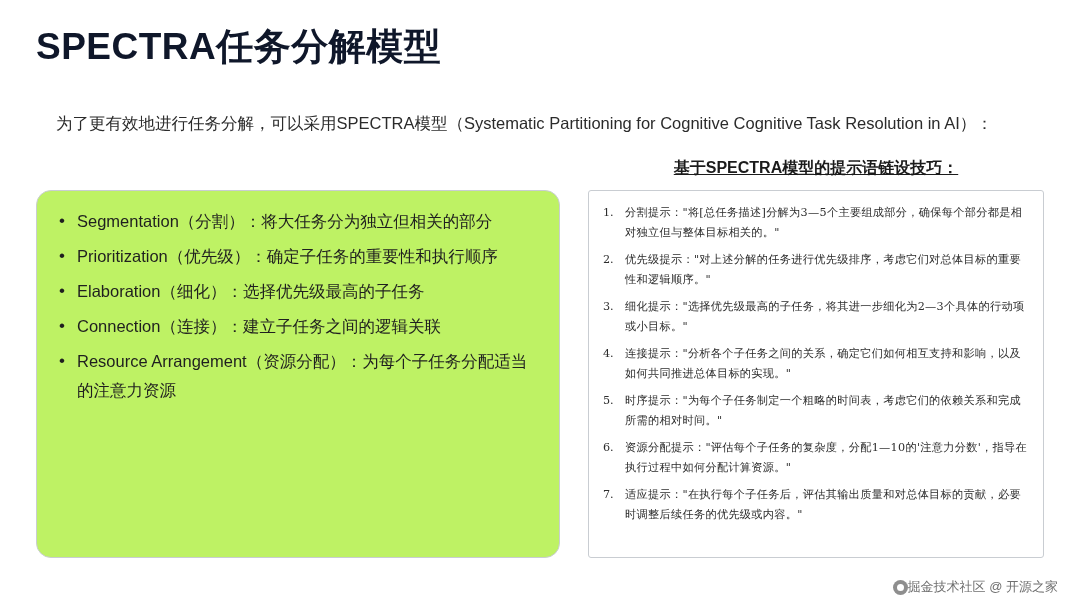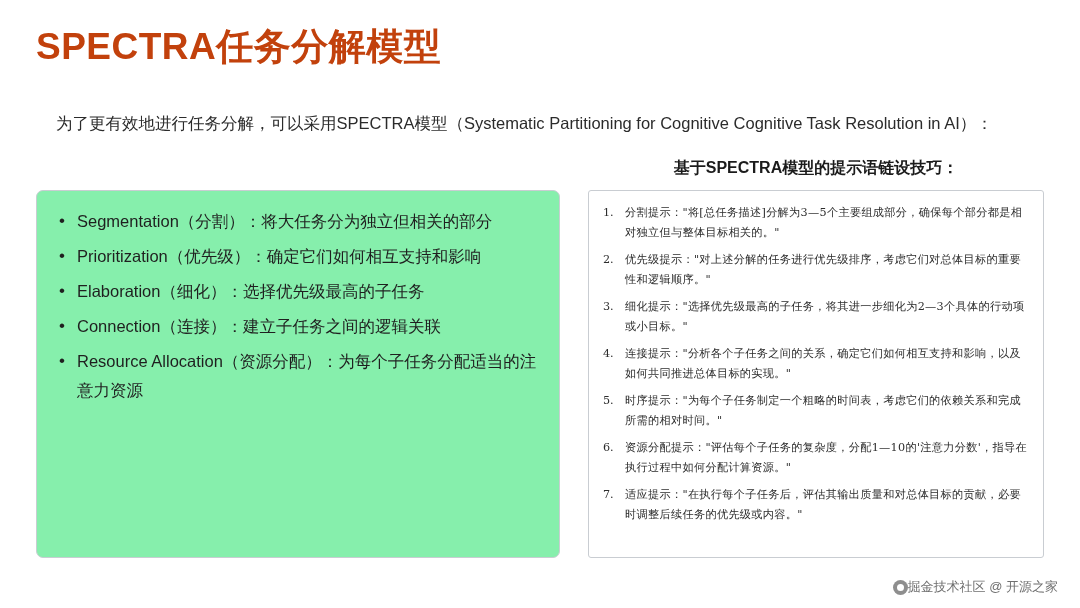--- a/index.html
+++ b/index.html
@@ -17,41 +17,41 @@
     height: 608px;
     background: #ffffff;
   }
   .title {
     position: absolute;
     left: 36px;
     top: 22px;
     font-size: 37px;
     font-weight: bold;
     letter-spacing: 0.5px;
-    color: #c2410c;
+    color: #0f172a;
     white-space: nowrap;
   }
   .intro {
     position: absolute;
     left: 56px;
     top: 108px;
     width: 968px;
     font-size: 16.5px;
     line-height: 31px;
     color: #2b2b2b;
   }
   .left-box {
     position: absolute;
     left: 36px;
     top: 190px;
     width: 524px;
     height: 368px;
     border: 1px solid #c9cdd2;
-    border-radius: 7px;
-    background: #86efac;
+    border-radius: 15px;
+    background: #bef264;
     padding: 16px 18px 10px 18px;
   }
   .bullets {
     list-style: none;
     margin: 0;
     padding: 0;
   }
   .bullets li {
     position: relative;
     padding-left: 22px;
@@ -70,20 +70,21 @@
   }
   .right-heading {
     position: absolute;
     left: 588px;
     top: 158px;
     width: 456px;
     text-align: center;
     font-size: 16px;
     font-weight: bold;
     color: #1b1b1b;
+    text-decoration: underline;
   }
   .right-box {
     position: absolute;
     left: 588px;
     top: 190px;
     width: 456px;
     height: 368px;
     border: 1px solid #c9cdd2;
     border-radius: 3px;
     background: #fff;
@@ -144,24 +145,24 @@
 
 <div class="slide">
 
   <div class="title">SPECTRA任务分解模型</div>
 
   <div class="intro">为了更有效地进行任务分解，可以采用SPECTRA模型（Systematic Partitioning for Cognitive Cognitive Task Resolution in AI）：</div>
 
   <div class="left-box">
     <ul class="bullets">
       <li>Segmentation（分割）：将大任务分为独立但相关的部分</li>
-      <li>Prioritization（优先级）：确定它们如何相互支持和影响</li>
+      <li>Prioritization（优先级）：确定子任务的重要性和执行顺序</li>
       <li>Elaboration（细化）：选择优先级最高的子任务</li>
       <li>Connection（连接）：建立子任务之间的逻辑关联</li>
-      <li>Resource Allocation（资源分配）：为每个子任务分配适当的注意力资源</li>
+      <li>Resource Arrangement（资源分配）：为每个子任务分配适当的注意力资源</li>
     </ul>
   </div>
 
   <div class="right-heading">基于SPECTRA模型的提示语链设技巧：</div>
 
   <div class="right-box">
     <ol class="num-list">
       <li>
         <span class="idx">1.</span>
         <span class="txt">分割提示："将[总任务描述]分解为3—5个主要组成部分，确保每个部分都是相对独立但与整体目标相关的。"</span>

